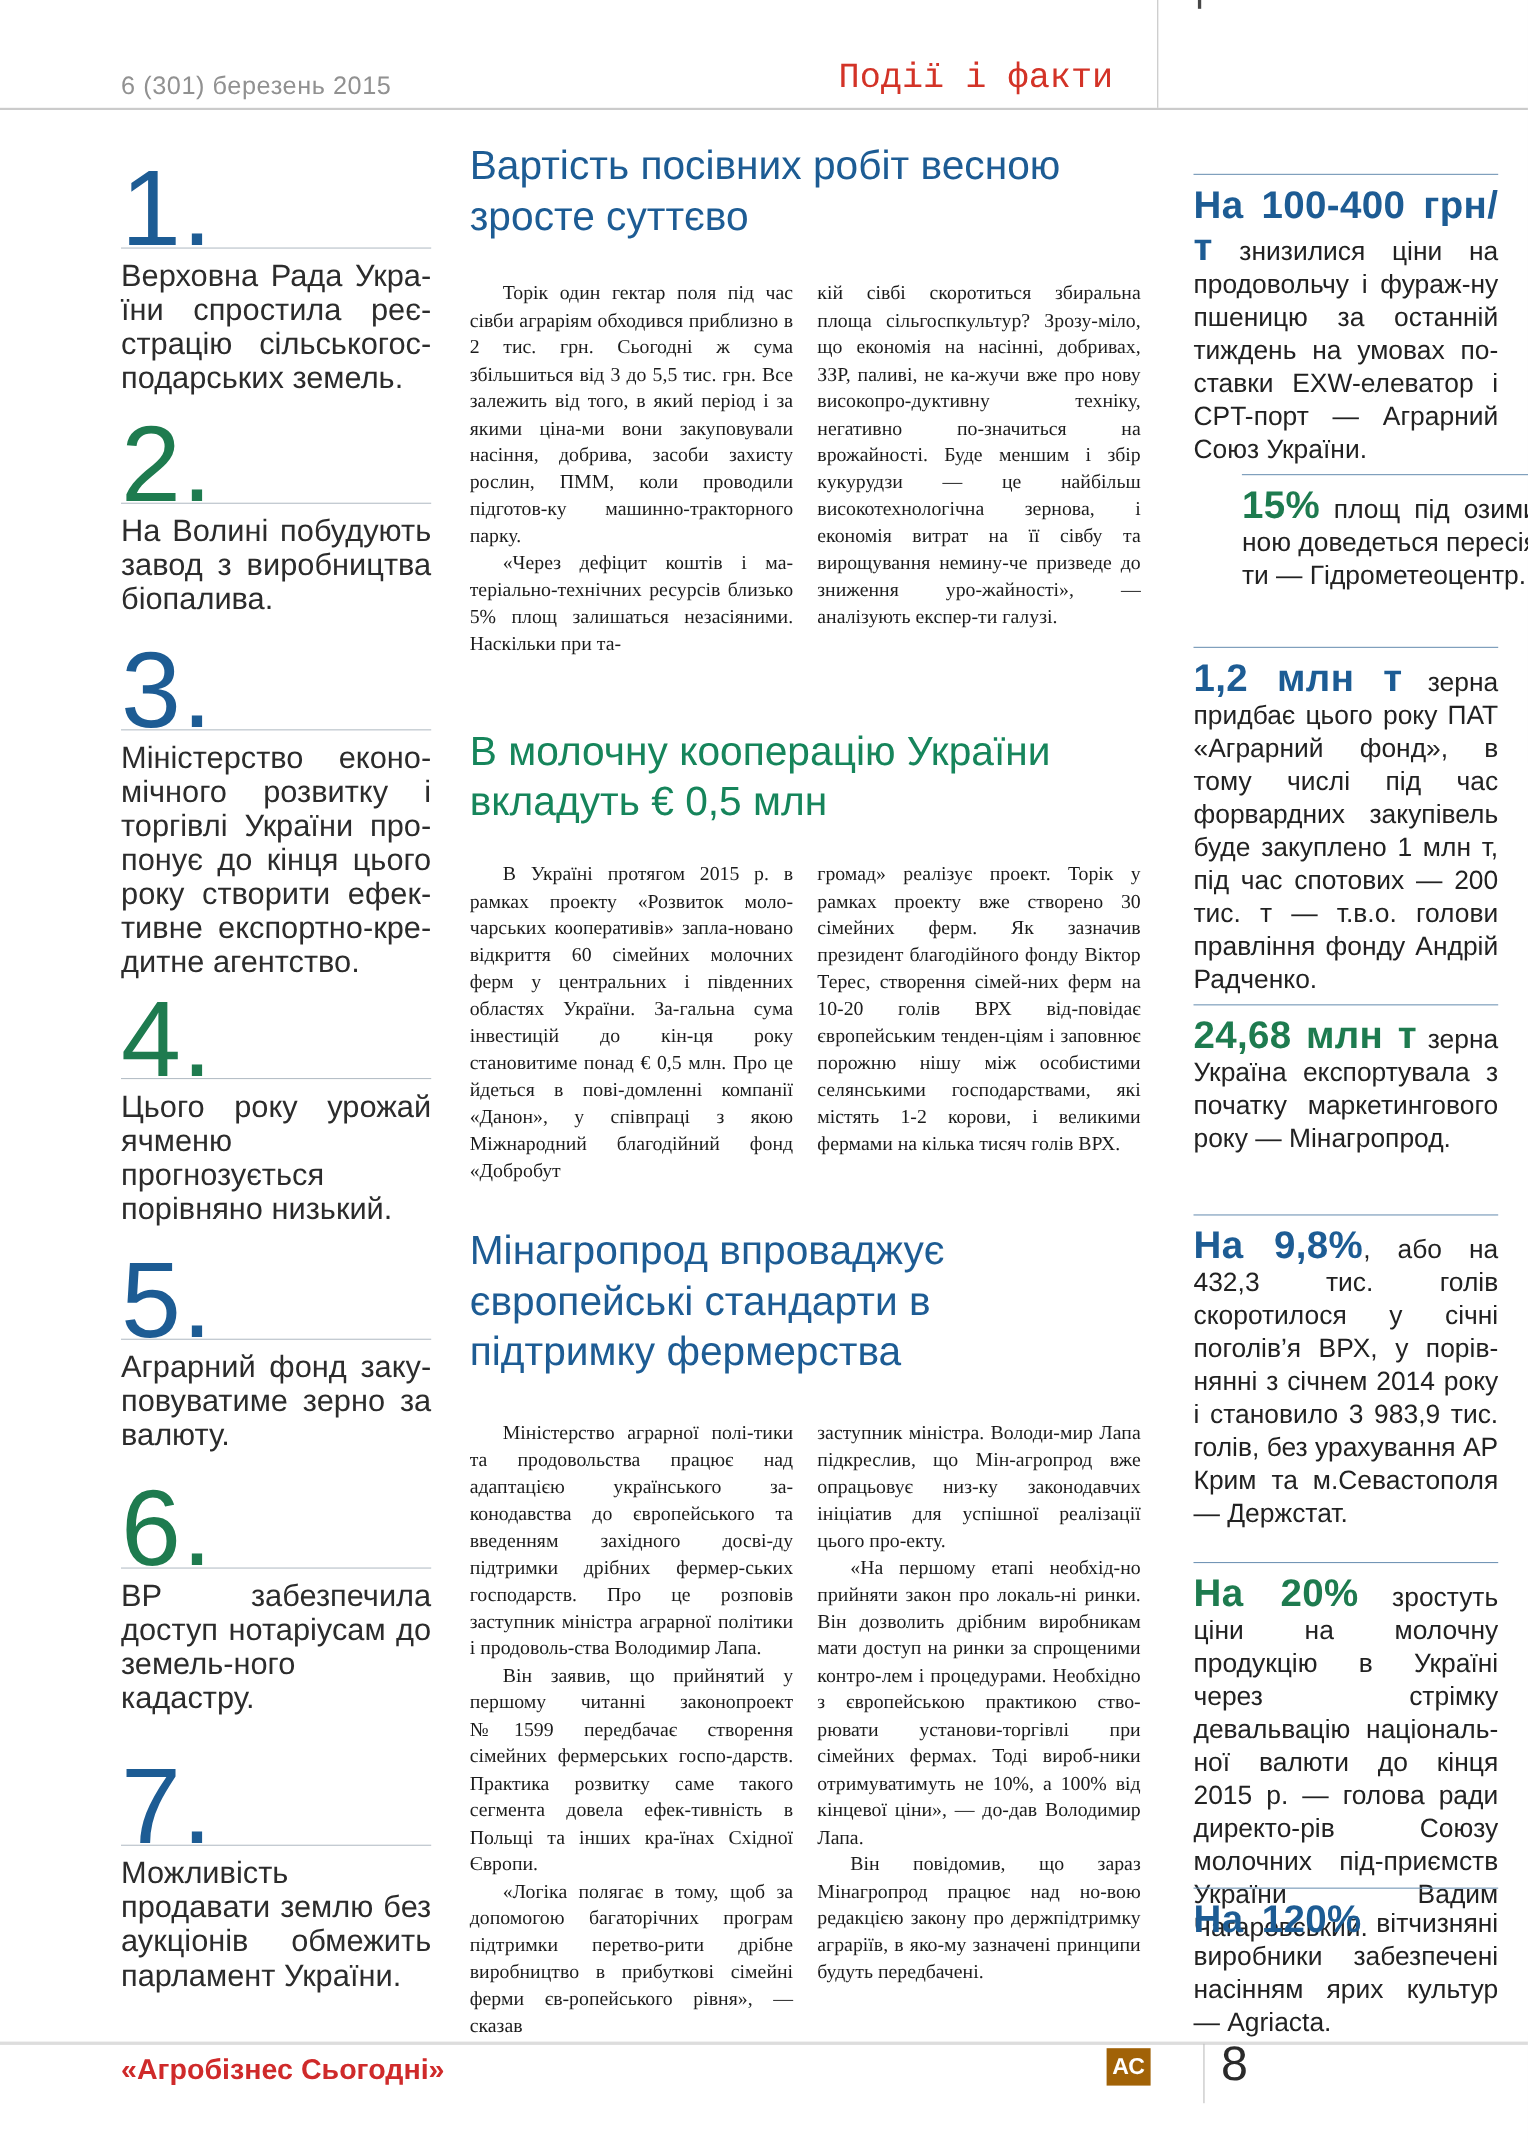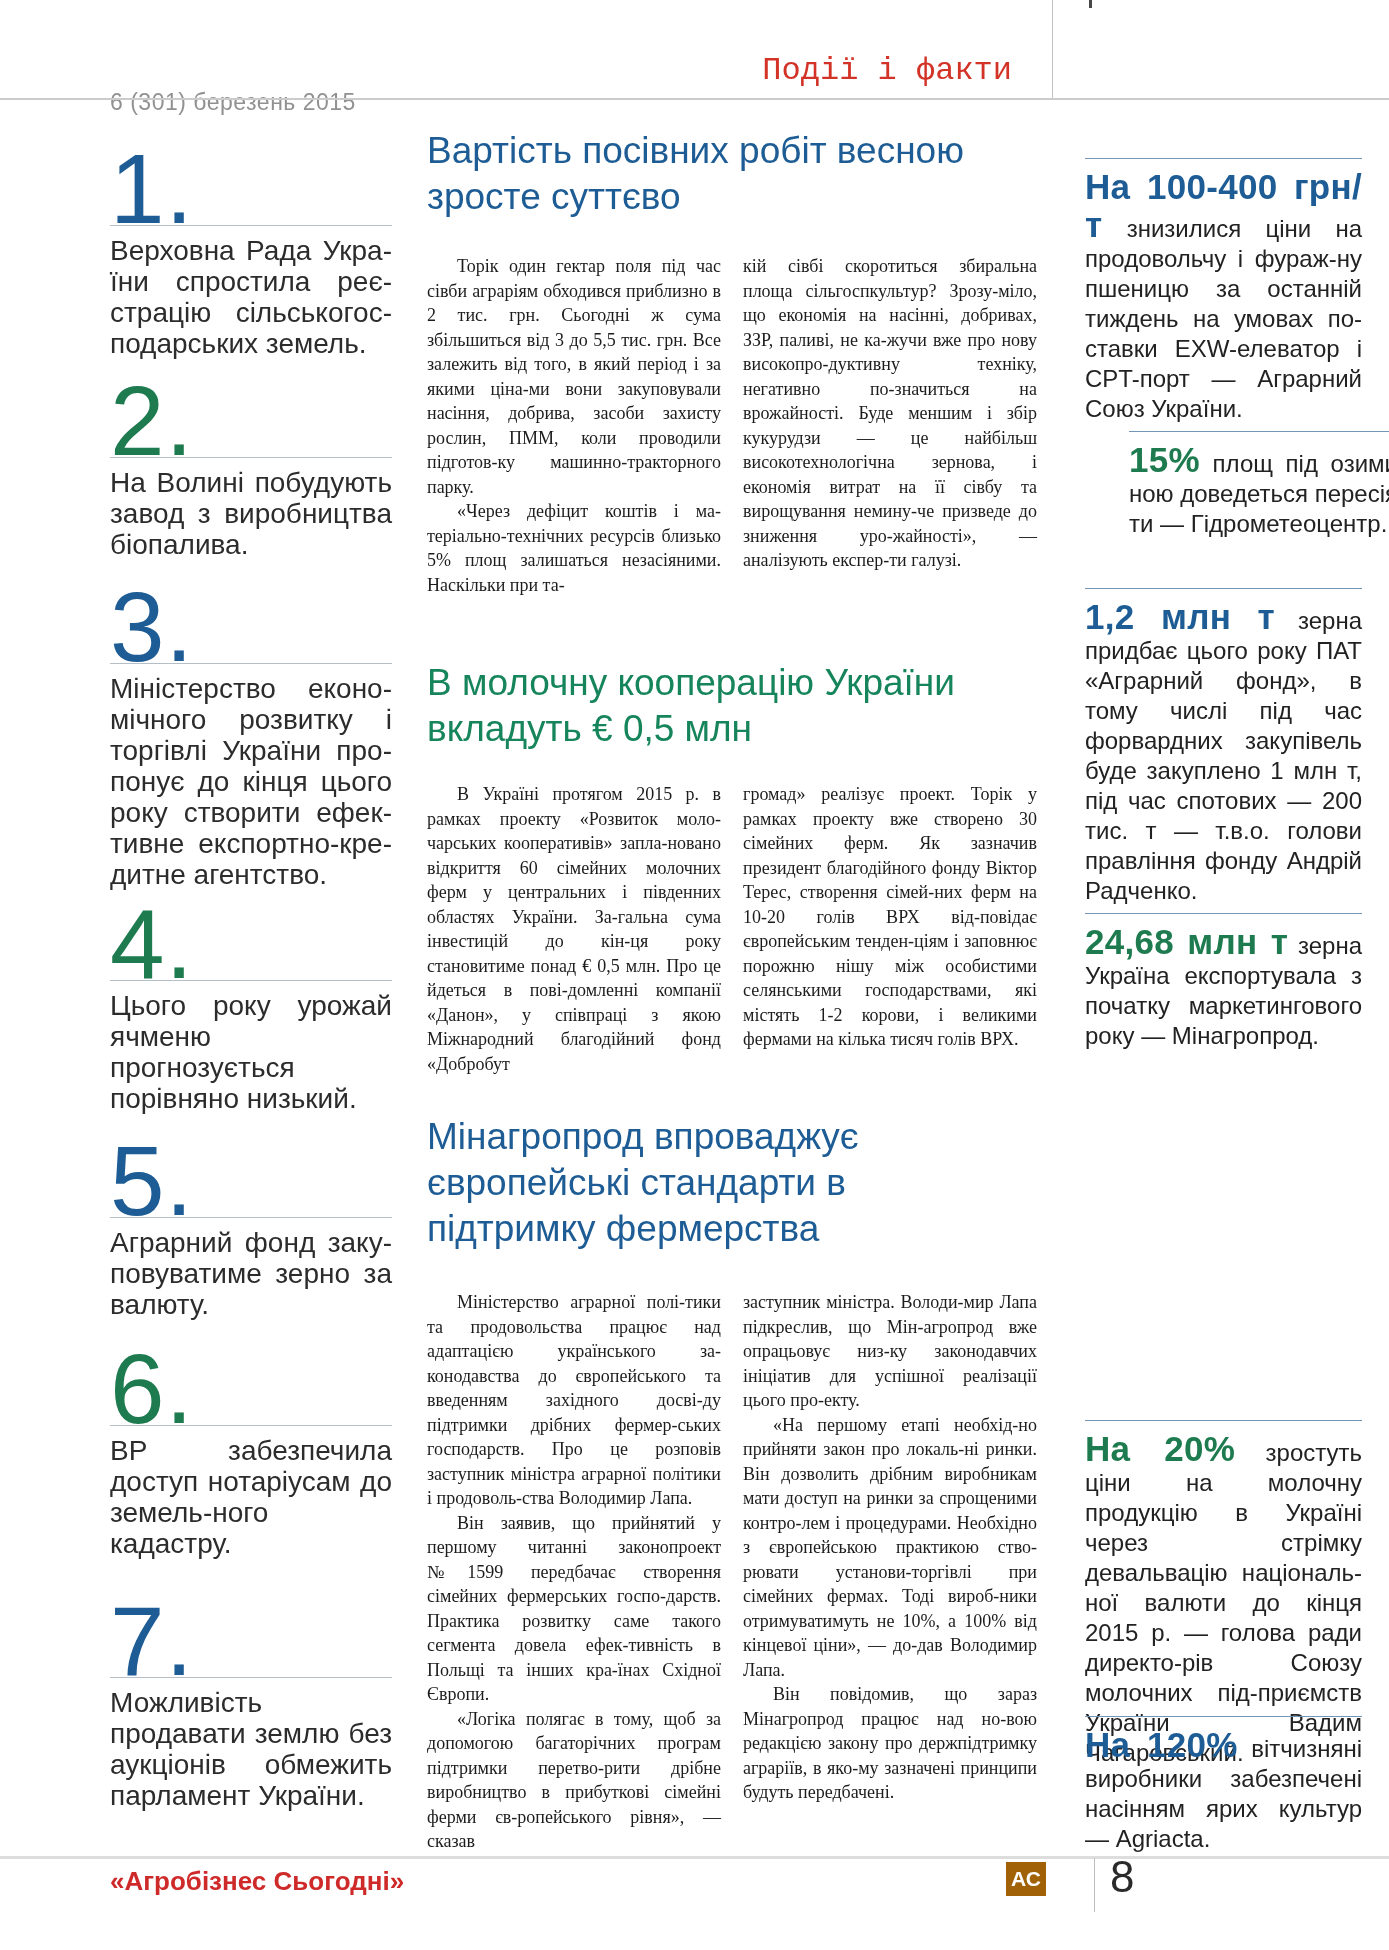--- a/index.html
+++ b/index.html
@@ -3,21 +3,21 @@
 <meta charset="utf-8">
 <style>
   html,body { margin:0; padding:0; background:#f2f2f2; }
   .page {
     position:relative; width:1389px; height:1950px; margin:0 auto;
     background:#ffffff; overflow:hidden;
     font-family:"Liberation Sans", sans-serif;
     -webkit-font-smoothing:antialiased;
   }
   
-  .hdr-issue { position:absolute; left:110px; top:64px; font-size:23px; color:#919191; letter-spacing:0.5px;margin-top:25px; }
+  .hdr-issue { position:absolute; left:110px; top:64px; font-size:23px; color:#919191; letter-spacing:0.5px; }
   .hdr-section { position:absolute; left:560px; top:52px; width:452px; text-align:right; font-size:32px; color:#d33327;font-family:Liberation Mono, monospace; }
   .hdr-rule { position:absolute; left:0; top:98px; width:1389px; height:2px; background:#cbcbcb; }
   .vline-top { position:absolute; left:1052px; top:0; width:1px; height:98px; background:#c2c2c2; }
   .tick-top { position:absolute; left:1089px; top:0; width:3px; height:8px; background:#474747; }
 
   
   .n-item { position:absolute; left:110px; width:282px; }
   .n-num { font-size:98px; line-height:1; height:86px; box-sizing:border-box;
            border-bottom:1px solid #b6bfc7; letter-spacing:1px; }
   .n-num.blue { color:#1d5c94; }
@@ -122,15 +122,16 @@
       <div class="acol">
         <p>заступник міністра. Володи-мир Лапа підкреслив, що Мін-агропрод вже опрацьовує низ-ку законодавчих ініціатив для успішної реалізації цього про-екту.</p>
         <p class="ind">«На першому етапі необхід-но прийняти закон про локаль-ні ринки. Він дозволить дрібним виробникам мати доступ на ринки за спрощеними контро-лем і процедурами. Необхідно з європейською практикою ство-рювати установи-торгівлі при сімейних фермах. Тоді вироб-ники отримуватимуть не 10%, а 100% від кінцевої ціни», — до-дав Володимир Лапа.</p>
         <p class="ind">Він повідомив, що зараз Мінагропрод працює над но-вою редакцією закону про держпідтримку аграріїв, в яко-му зазначені принципи будуть передбачені.</p>
       </div>
     </div>
     <div class="fact blue" style="top: 158px;"><span class="lead">На 100-400 грн/т</span><span> знизилися ціни на продовольчу і фураж-ну пшеницю за останній тиждень на умовах по-ставки EXW-елеватор і CPT-порт — Аграрний Союз України.</span></div>
     <div class="fact green" style="top: 431px; margin-left: 44px;"><span class="lead">15%</span><span> площ під озими-ною доведеться пересія-ти — Гідрометеоцентр.</span></div>
     <div class="fact blue" style="top: 588px;"><span class="lead">1,2 млн т</span><span> зерна придбає цього року ПАТ «Аграрний фонд», в тому числі під час форвардних закупівель буде закуплено 1 млн т, під час спотових — 200 тис. т — т.в.о. голови правління фонду Андрій Радченко.</span></div>
     <div class="fact green" style="top: 913px;"><span class="lead">24,68 млн т</span><span> зерна Україна експортувала з початку маркетингового року — Мінагропрод.</span></div>
+    <div class="fact blue" style="top: 1104px;"><span class="lead">На 9,8%</span><span>, або на 432,3 тис. голів скоротилося у січні поголів’я ВРХ, у порів-нянні з січнем 2014 року і становило 3 983,9 тис. голів, без урахування АР Крим та м.Севастополя — Держстат.</span></div>
     <div class="fact green" style="top: 1420px;"><span class="lead">На 20%</span><span> зростуть ціни на молочну продукцію в Україні через стрімку девальвацію національ-ної валюти до кінця 2015 р. — голова ради директо-рів Союзу молочних під-приємств України Вадим Чагаровський.</span></div>
     <div class="fact blue" style="top: 1716px;"><span class="lead">На 120%</span><span> вітчизняні виробники забезпечені насінням ярих культур — Agriacta.</span></div>
   </div>
 
 </body></html>

